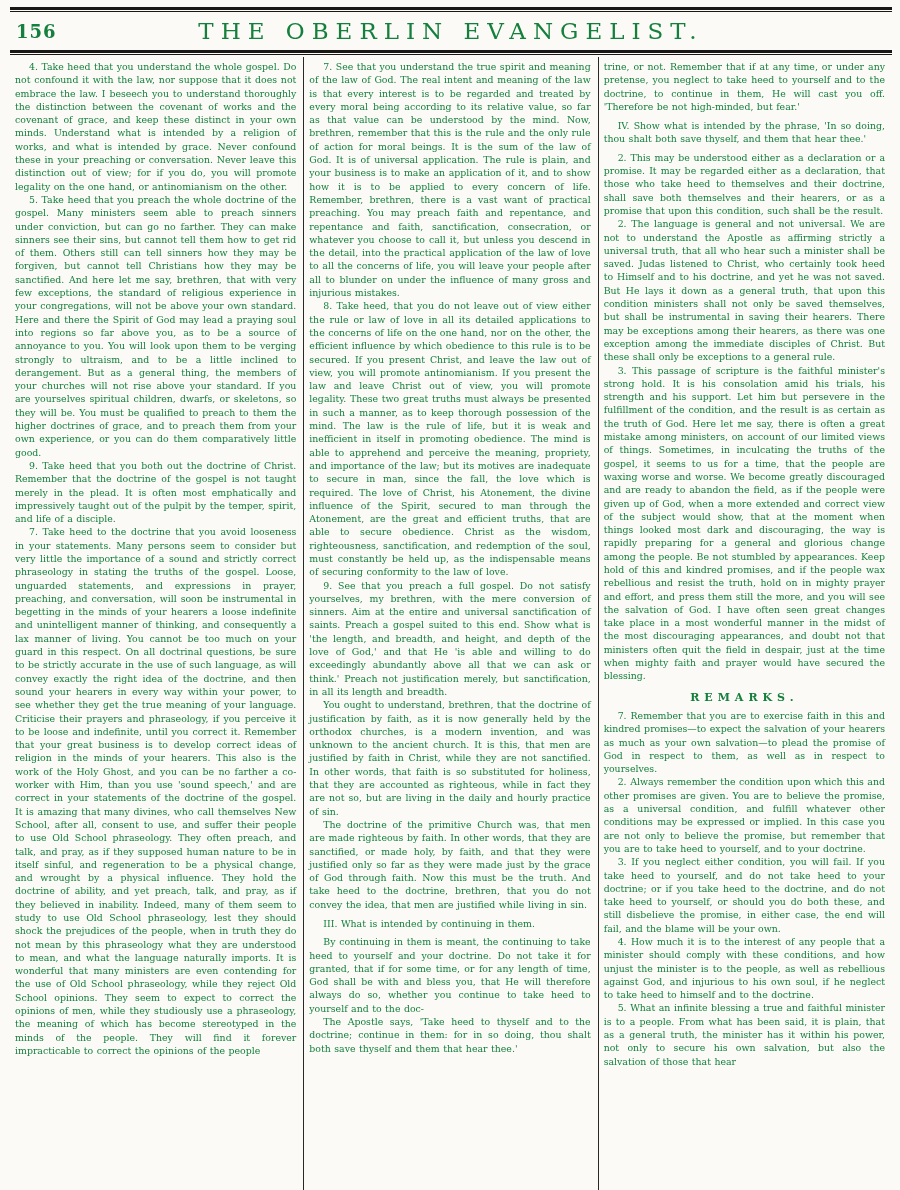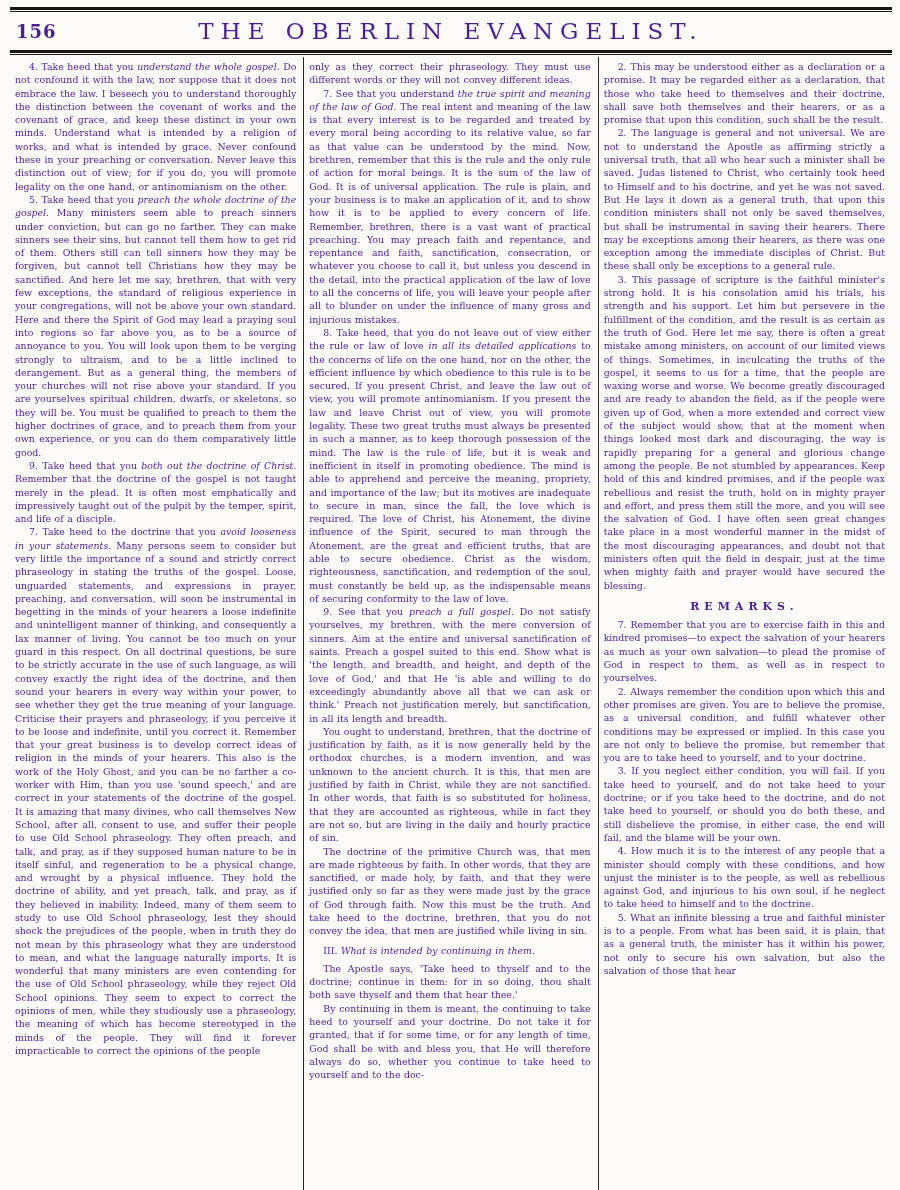--- a/index.html
+++ b/index.html
@@ -4,21 +4,21 @@
 <style>
   * { box-sizing: border-box; margin: 0; padding: 0; }
   html, body { width: 900px; }
   body {
     background: #e9e7e1;
     font-family: "DejaVu Serif", serif;
   }
   .page {
     width: 900px; height: 1190px;
     background: #fbfaf6;
-    color: #4c1d95;
+    color: #15803d;
     position: relative;
     padding: 4px 8px 0 10px;
     overflow: hidden;
   }
   .rule-double {
     height: 5px;
     border-top: 3px solid #1a1816;
     border-bottom: 1px solid #1a1816;
   }
   .rule-double.top { margin-top: 3px; }
@@ -60,52 +60,53 @@
   .col p.noindent { text-indent: 0; }
   .col p.h-section { margin: 6px 0 5px 0; }
   .col p.h-remarks {
     text-align: center;
     text-indent: 0;
     font-weight: bold;
     font-size: 11px;
     letter-spacing: 5px;
     margin: 8px 0 5px 0;
   }
-  .it { font-style: italic; }
+  .it { }
 </style>
 </head>
 <body>
 
 <div class="page">
   <div class="rule-double top"></div>
   <header class="masthead">
     <span class="pagenum">156</span>
     <h1 class="title">THE OBERLIN EVANGELIST.</h1>
     <span></span>
   </header>
   <div class="rule-double"></div>
   <main class="columns">
     <section class="col">
         <p class=""><span>4. Take heed that you </span><span class="it">understand the whole gospel.</span><span> Do not confound it with the law, nor suppose that it does not embrace the law. I beseech you to understand thoroughly the distinction between the covenant of works and the covenant of grace, and keep these distinct in your own minds. Understand what is intended by a religion of works, and what is intended by grace. Never confound these in your preaching or conversation. Never leave this distinction out of view; for if you do, you will promote legality on the one hand, or antinomianism on the other.</span></p>
         <p class=""><span>5. Take heed that you </span><span class="it">preach the whole doctrine of the gospel.</span><span> Many ministers seem able to preach sinners under conviction, but can go no farther. They can make sinners see their sins, but cannot tell them how to get rid of them. Others still can tell sinners how they may be forgiven, but cannot tell Christians how they may be sanctified. And here let me say, brethren, that with very few exceptions, the standard of religious experience in your congregations, will not be above your own standard. Here and there the Spirit of God may lead a praying soul into regions so far above you, as to be a source of annoyance to you. You will look upon them to be verging strongly to ultraism, and to be a little inclined to derangement. But as a general thing, the members of your churches will not rise above your standard. If you are yourselves spiritual children, dwarfs, or skeletons, so they will be. You must be qualified to preach to them the higher doctrines of grace, and to preach them from your own experience, or you can do them comparatively little good.</span></p>
         <p class=""><span>9. Take heed that you </span><span class="it">both out the doctrine of Christ.</span><span> Remember that the doctrine of the gospel is not taught merely in the plead. It is often most emphatically and impressively taught out of the pulpit by the temper, spirit, and life of a disciple.</span></p>
         <p class=""><span>7. Take heed to the doctrine that you </span><span class="it">avoid looseness in your statements.</span><span> Many persons seem to consider but very little the importance of a sound and strictly correct phraseology in stating the truths of the gospel. Loose, unguarded statements, and expressions in prayer, preaching, and conversation, will soon be instrumental in begetting in the minds of your hearers a loose indefinite and unintelligent manner of thinking, and consequently a lax manner of living. You cannot be too much on your guard in this respect. On all doctrinal questions, be sure to be strictly accurate in the use of such language, as will convey exactly the right idea of the doctrine, and then sound your hearers in every way within your power, to see whether they get the true meaning of your language. Criticise their prayers and phraseology, if you perceive it to be loose and indefinite, until you correct it. Remember that your great business is to develop correct ideas of religion in the minds of your hearers. This also is the work of the Holy Ghost, and you can be no farther a co-worker with Him, than you use 'sound speech,' and are correct in your statements of the doctrine of the gospel. It is amazing that many divines, who call themselves New School, after all, consent to use, and suffer their people to use Old School phraseology. They often preach, and talk, and pray, as if they supposed human nature to be in itself sinful, and regeneration to be a physical change, and wrought by a physical influence. They hold the doctrine of ability, and yet preach, talk, and pray, as if they believed in inability. Indeed, many of them seem to study to use Old School phraseology, lest they should shock the prejudices of the people, when in truth they do not mean by this phraseology what they are understood to mean, and what the language naturally imports. It is wonderful that many ministers are even contending for the use of Old School phraseology, while they reject Old School opinions. They seem to expect to correct the opinions of men, while they studiously use a phraseology, the meaning of which has become stereotyped in the minds of the people. They will find it forever impracticable to correct the opinions of the people</span></p>
       </section>
     <section class="col">
-        <p class="noindent"><span>only as they correct their phraseology. They must use different words or they will not convey different ideas.</span></p>
         <p class=""><span>7. See that you understand </span><span class="it">the true spirit and meaning of the law of God.</span><span> The real intent and meaning of the law is that every interest is to be regarded and treated by every moral being according to its relative value, so far as that value can be understood by the mind. Now, brethren, remember that this is the rule and the only rule of action for moral beings. It is the sum of the law of God. It is of universal application. The rule is plain, and your business is to make an application of it, and to show how it is to be applied to every concern of life. Remember, brethren, there is a vast want of practical preaching. You may preach faith and repentance, and repentance and faith, sanctification, consecration, or whatever you choose to call it, but unless you descend in the detail, into the practical application of the law of love to all the concerns of life, you will leave your people after all to blunder on under the influence of many gross and injurious mistakes.</span></p>
         <p class=""><span>8. Take heed, that you do not leave out of view either the rule or law of love </span><span class="it">in all its detailed applications</span><span> to the concerns of life on the one hand, nor on the other, the efficient influence by which obedience to this rule is to be secured. If you present Christ, and leave the law out of view, you will promote antinomianism. If you present the law and leave Christ out of view, you will promote legality. These two great truths must always be presented in such a manner, as to keep thorough possession of the mind. The law is the rule of life, but it is weak and inefficient in itself in promoting obedience. The mind is able to apprehend and perceive the meaning, propriety, and importance of the law; but its motives are inadequate to secure in man, since the fall, the love which is required. The love of Christ, his Atonement, the divine influence of the Spirit, secured to man through the Atonement, are the great and efficient truths, that are able to secure obedience. Christ as the wisdom, righteousness, sanctification, and redemption of the soul, must constantly be held up, as the indispensable means of securing conformity to the law of love.</span></p>
         <p class=""><span>9. See that you </span><span class="it">preach a full gospel.</span><span> Do not satisfy yourselves, my brethren, with the mere conversion of sinners. Aim at the entire and universal sanctification of saints. Preach a gospel suited to this end. Show what is 'the length, and breadth, and height, and depth of the love of God,' and that He 'is able and willing to do exceedingly abundantly above all that we can ask or think.' Preach not justification merely, but sanctification, in all its length and breadth.</span></p>
         <p class=""><span>You ought to understand, brethren, that the doctrine of justification by faith, as it is now generally held by the orthodox churches, is a modern invention, and was unknown to the ancient church. It is this, that men are justified by faith in Christ, while they are not sanctified. In other words, that faith is so substituted for holiness, that they are accounted as righteous, while in fact they are not so, but are living in the daily and hourly practice of sin.</span></p>
         <p class=""><span>The doctrine of the primitive Church was, that men are made righteous by faith. In other words, that they are sanctified, or made holy, by faith, and that they were justified only so far as they were made just by the grace of God through faith. Now this must be the truth. And take heed to the doctrine, brethren, that you do not convey the idea, that men are justified while living in sin.</span></p>
         <p class="h-section "><span>III. </span><span class="it">What is intended by continuing in them.</span></p>
+        <p class=""><span>By continuing in them is meant, the continuing to take heed to yourself and your doctrine. Do not take it for granted, that if for some time, or for any length of time, God shall be with and bless you, that He will therefore always do so, whether you continue to take heed to yourself and to the doc-</span></p>
         <p class=""><span>The Apostle says, 'Take heed to thyself and to the doctrine; continue in them: for in so doing, thou shalt both save thyself and them that hear thee.'</span></p>
-        <p class=""><span>By continuing in them is meant, the continuing to take heed to yourself and your doctrine. Do not take it for granted, that if for some time, or for any length of time, God shall be with and bless you, that He will therefore always do so, whether you continue to take heed to yourself and to the doc-</span></p>
       </section>
     <section class="col">
+        <p class="noindent"><span>trine, or not. Remember that if at any time, or under any pretense, you neglect to take heed to yourself and to the doctrine, to continue in them, He will cast you off. 'Therefore be not high-minded, but fear.'</span></p>
+        <p class="h-section "><span>IV. </span><span class="it">Show what is intended by the phrase, 'In so doing, thou shalt both save thyself, and them that hear thee.'</span></p>
         <p class=""><span>2. This may be understood either as a declaration or a promise. It may be regarded either as a declaration, that those who take heed to themselves and their doctrine, shall save both themselves and their hearers, or as a promise that upon this condition, such shall be the result.</span></p>
         <p class=""><span>2. The language is general and not universal. We are not to understand the Apostle as affirming strictly a universal truth, that all who hear such a minister shall be saved. Judas listened to Christ, who certainly took heed to Himself and to his doctrine, and yet he was not saved. But He lays it down as a general truth, that upon this condition ministers shall not only be saved themselves, but shall be instrumental in saving their hearers. There may be exceptions among their hearers, as there was one exception among the immediate disciples of Christ. But these shall only be exceptions to a general rule.</span></p>
         <p class=""><span>3. This passage of scripture is the faithful minister's strong hold. It is his consolation amid his trials, his strength and his support. Let him but persevere in the fulfillment of the condition, and the result is as certain as the truth of God. Here let me say, there is often a great mistake among ministers, on account of our limited views of things. Sometimes, in inculcating the truths of the gospel, it seems to us for a time, that the people are waxing worse and worse. We become greatly discouraged and are ready to abandon the field, as if the people were given up of God, when a more extended and correct view of the subject would show, that at the moment when things looked most dark and discouraging, the way is rapidly preparing for a general and glorious change among the people. Be not stumbled by appearances. Keep hold of this and kindred promises, and if the people wax rebellious and resist the truth, hold on in mighty prayer and effort, and press them still the more, and you will see the salvation of God. I have often seen great changes take place in a most wonderful manner in the midst of the most discouraging appearances, and doubt not that ministers often quit the field in despair, just at the time when mighty faith and prayer would have secured the blessing.</span></p>
         <p class="h-remarks noindent"><span>REMARKS.</span></p>
         <p class=""><span>7. Remember that you are to exercise faith in this and kindred promises—to expect the salvation of your hearers as much as your own salvation—to plead the promise of God in respect to them, as well as in respect to yourselves.</span></p>
         <p class=""><span>2. Always remember the condition upon which this and other promises are given. You are to believe the promise, as a universal condition, and fulfill whatever other conditions may be expressed or implied. In this case you are not only to believe the promise, but remember that you are to take heed to yourself, and to your doctrine.</span></p>
         <p class=""><span>3. If you neglect either condition, you will fail. If you take heed to yourself, and do not take heed to your doctrine; or if you take heed to the doctrine, and do not take heed to yourself, or should you do both these, and still disbelieve the promise, in either case, the end will fail, and the blame will be your own.</span></p>
         <p class=""><span>4. How much it is to the interest of any people that a minister should comply with these conditions, and how unjust the minister is to the people, as well as rebellious against God, and injurious to his own soul, if he neglect to take heed to himself and to the doctrine.</span></p>
         <p class=""><span>5. What an infinite blessing a true and faithful minister is to a people. From what has been said, it is plain, that as a general truth, the minister has it within his power, not only to secure his own salvation, but also the salvation of those that hear</span></p>
       </section>

